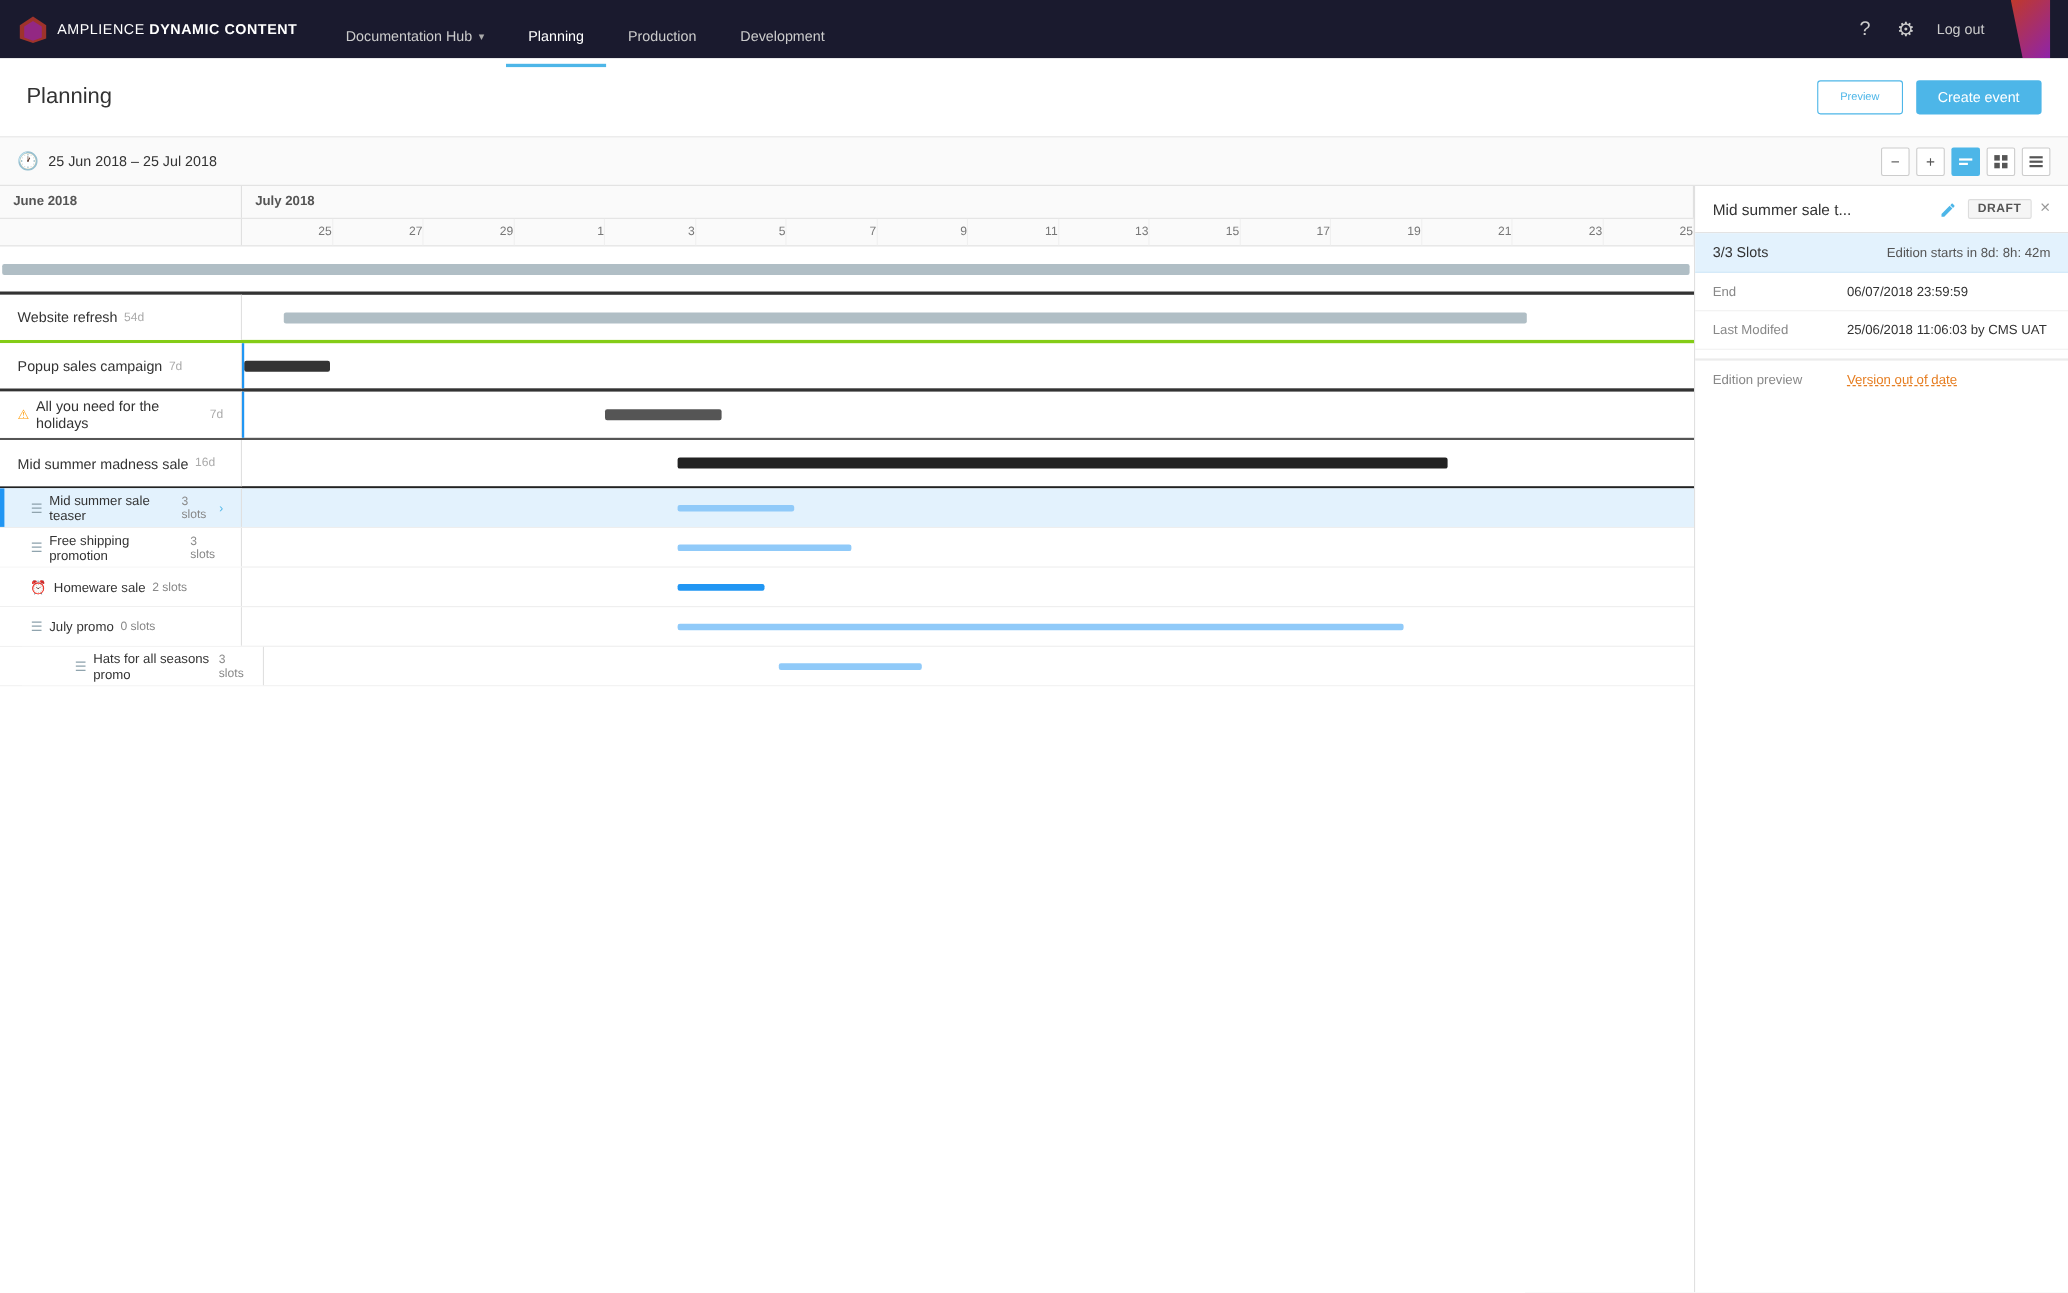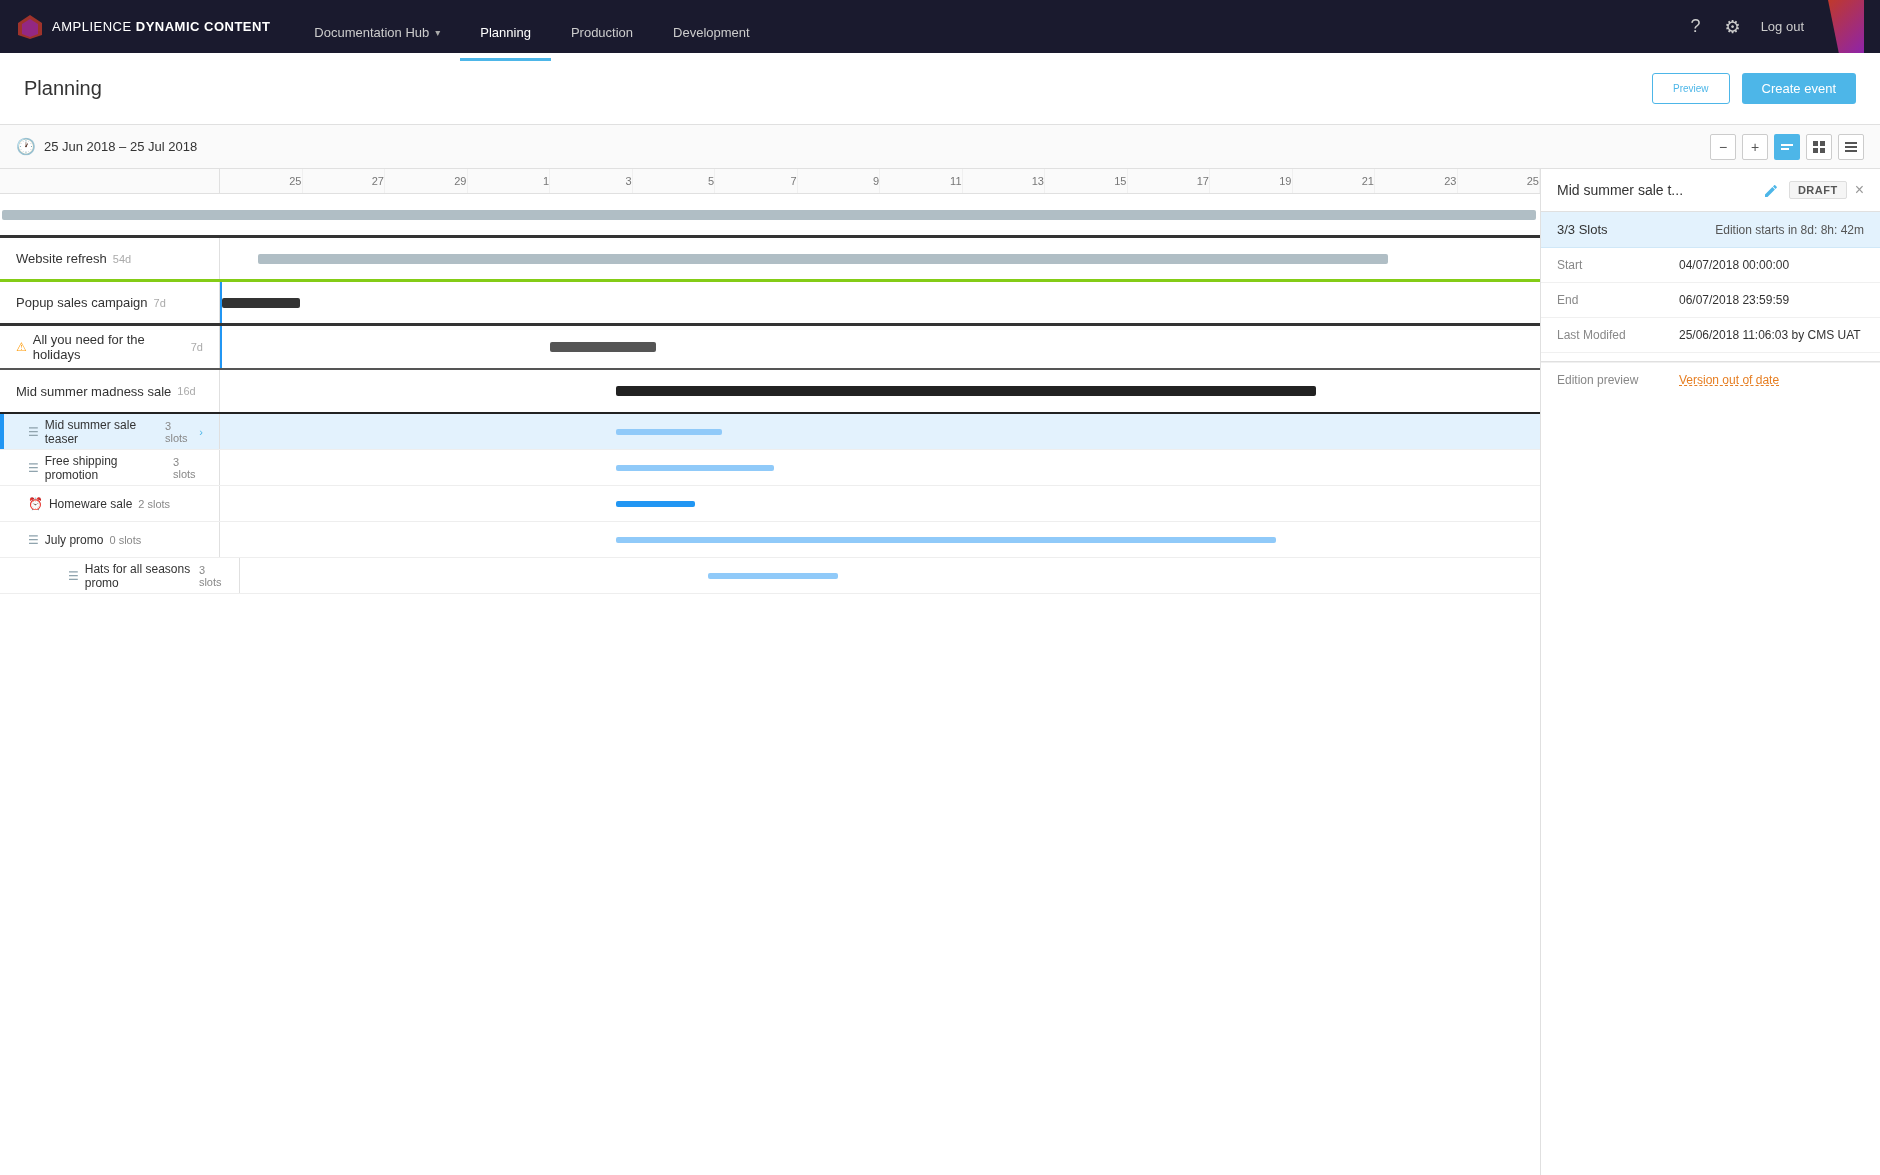--- a/index.html
+++ b/index.html
@@ -527,20 +527,24 @@
         <rect x="1" y="10" width="12" height="2"></rect>
       </svg>
     </button>
   </div>
 </div>
 
 <div class="main-content">
 
   <div class="calendar-area">
 
+    <div class="month-headers">
+      <div class="month-label june">June 2018</div>
+      <div class="month-label july">July 2018</div>
+    </div>
 
     <div class="day-headers">
       <div style="width:220px;min-width:220px;border-right:1px solid #e0e0e0;"></div>
       <div class="day-col">25</div>
       <div class="day-col">27</div>
       <div class="day-col">29</div>
       <div class="day-col">1</div>
       <div class="day-col">3</div>
       <div class="day-col">5</div>
       <div class="day-col">7</div>
@@ -678,24 +682,20 @@
         <button class="panel-close">×</button>
       </div>
     </div>
 
     <div class="slots-row">
       <span class="slots-label">3/3 Slots</span>
       <span class="slots-info">Edition starts in 8d: 8h: 42m</span>
     </div>
 
     <div class="detail-row">
-      <span class="detail-label">Start</span>
-      <span class="detail-value">04/07/2018 00:00:00</span>
-    </div>
-    <div class="detail-row">
       <span class="detail-label">End</span>
       <span class="detail-value">06/07/2018 23:59:59</span>
     </div>
     <div class="detail-row">
       <span class="detail-label">Last Modifed</span>
       <span class="detail-value">25/06/2018 11:06:03 by CMS UAT</span>
     </div>
 
     <div style="border-top:1px solid #e0e0e0;margin-top:8px;"></div>
 

